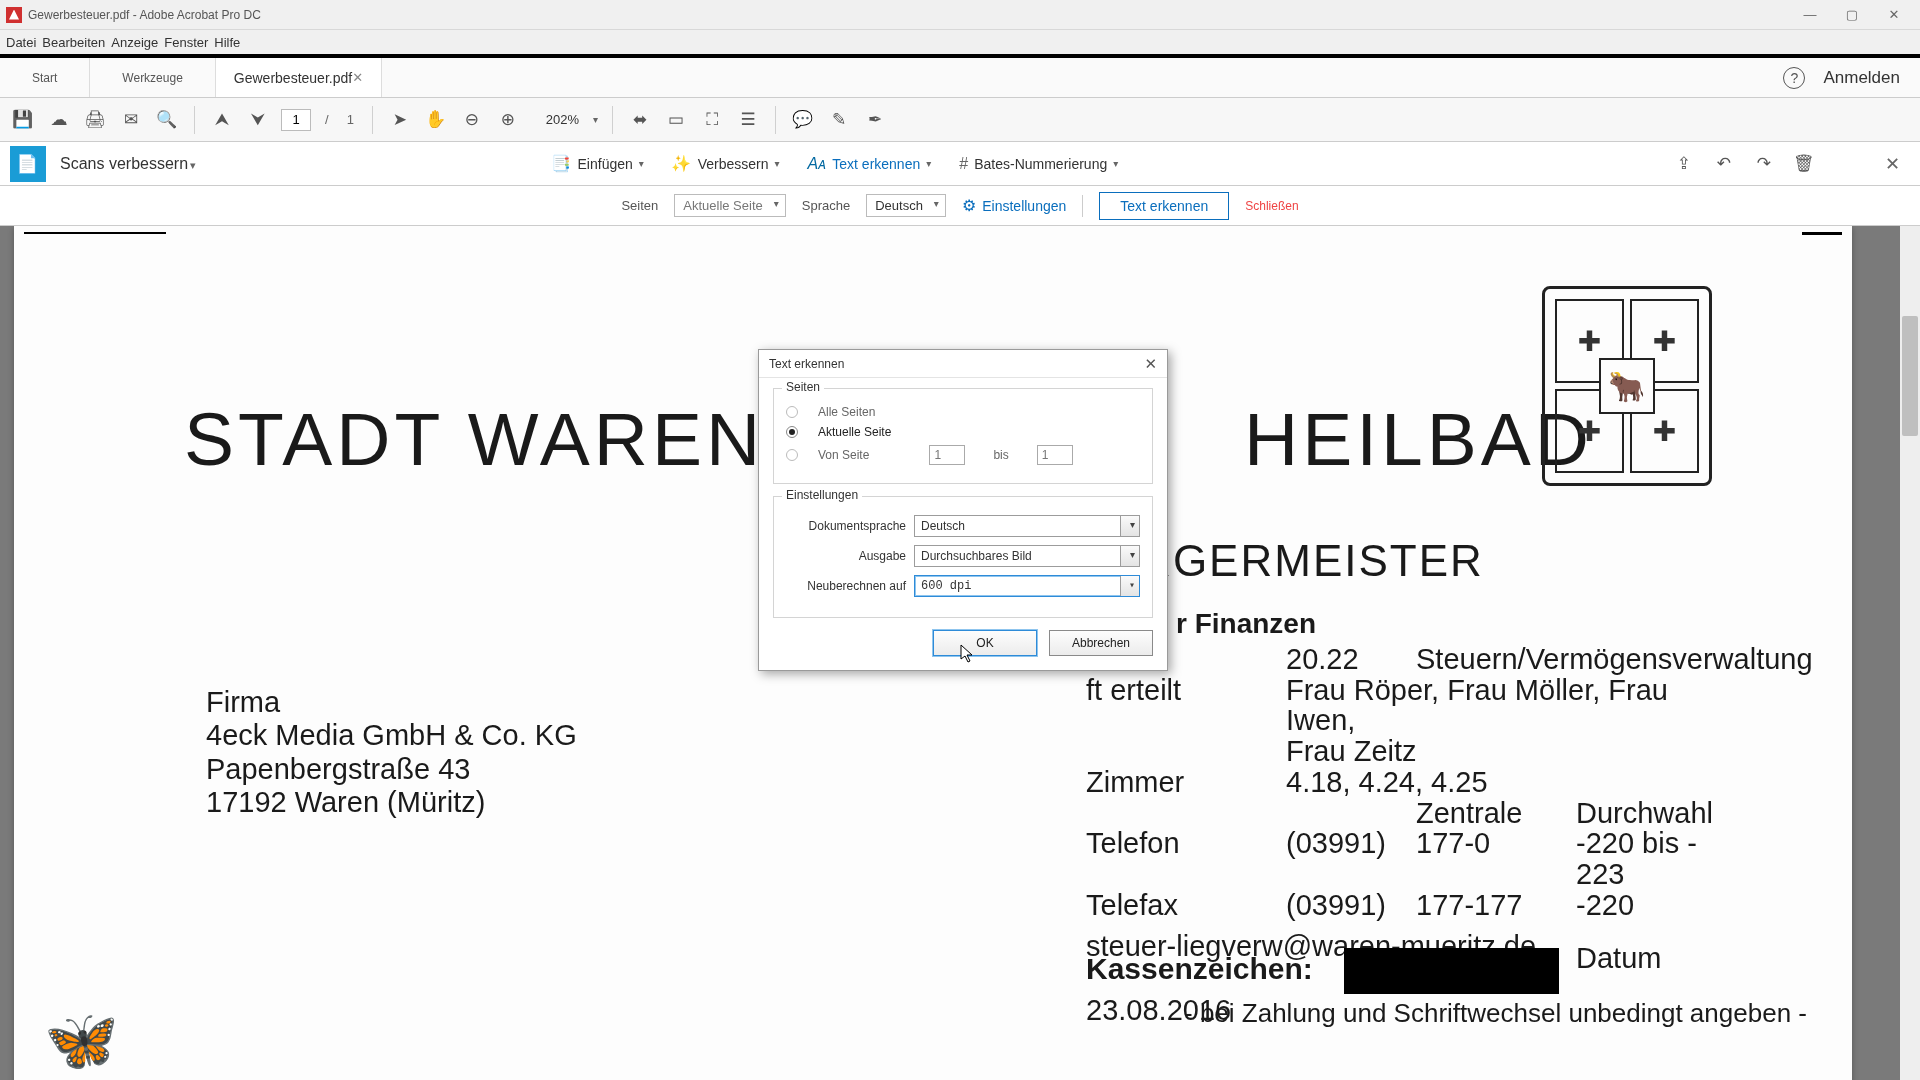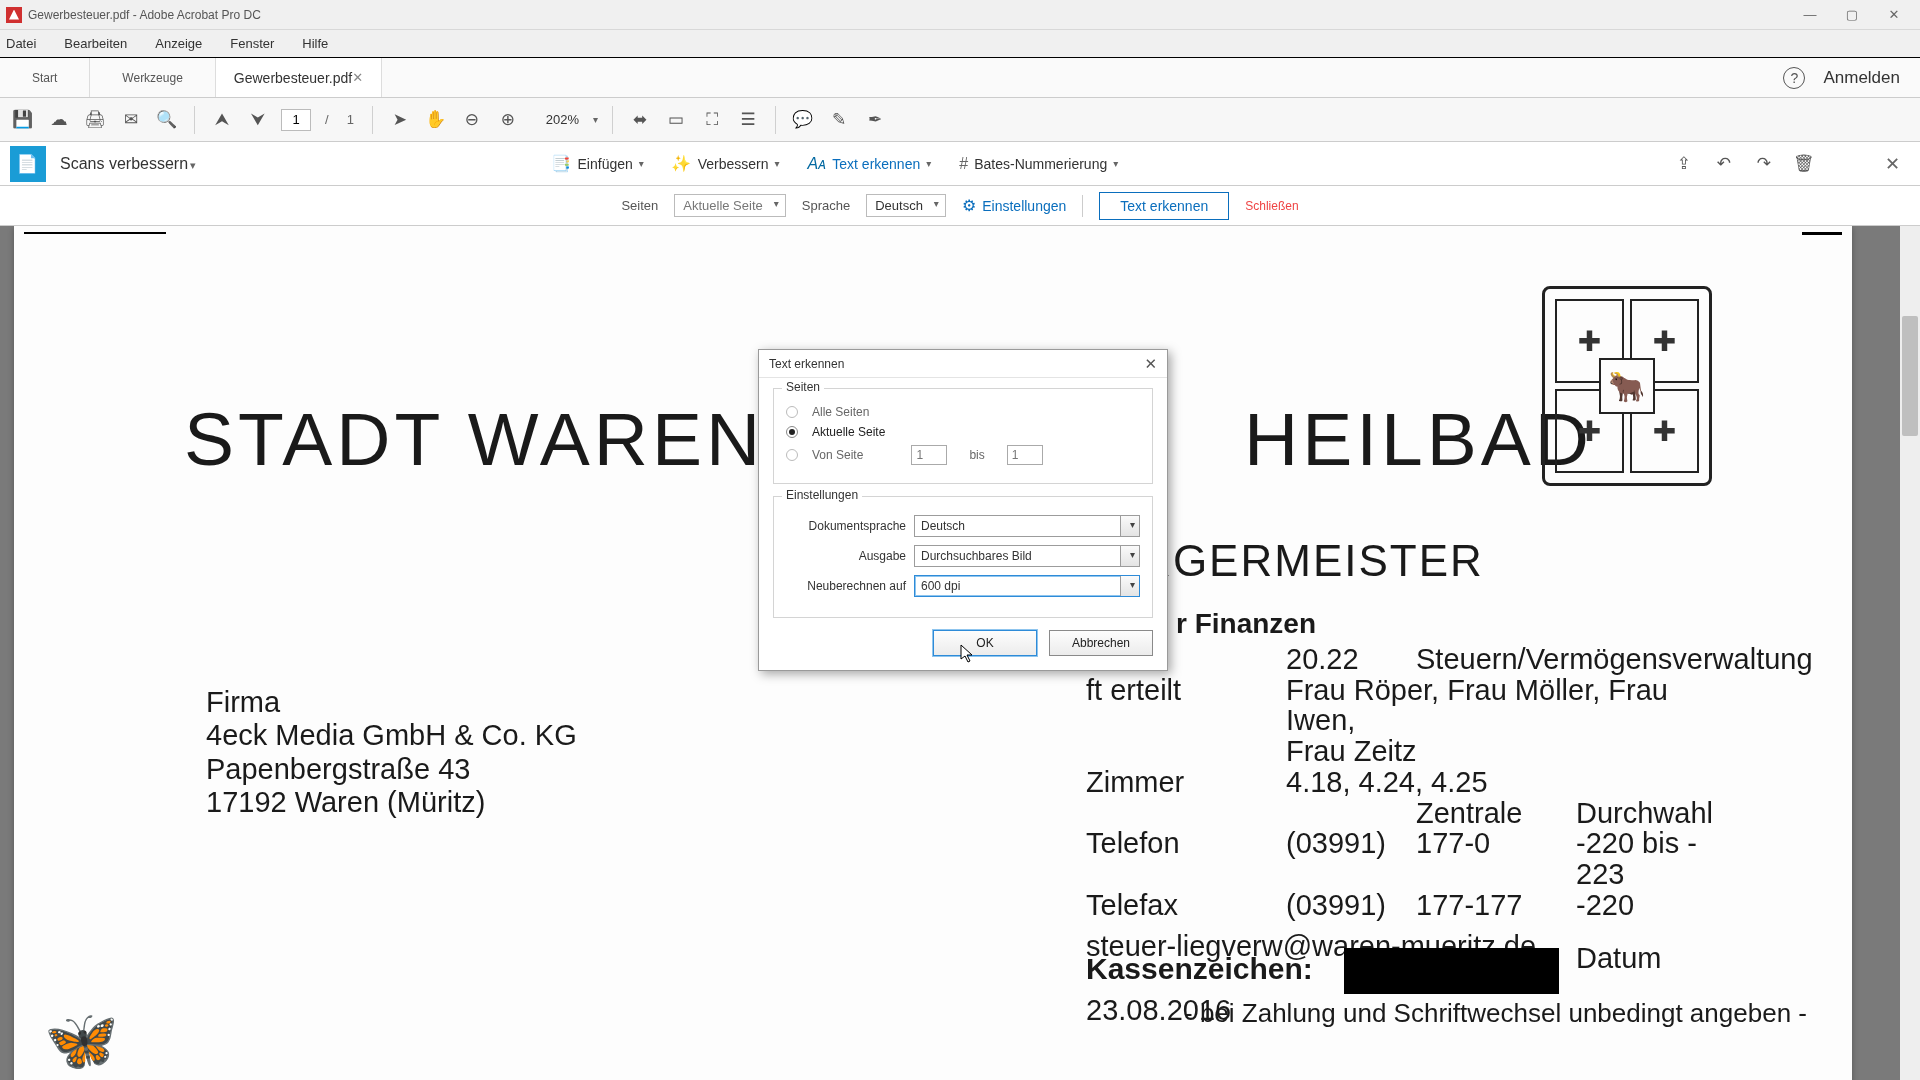--- a/index.html
+++ b/index.html
@@ -7,21 +7,21 @@
 
 
 .titlebar { height: 30px; background: #f0f0f0; display: flex; align-items: center; padding: 0 6px; border-bottom: 1px solid #d8d8d8; }
 .titlebar .app-icon { width: 16px; height: 16px; background: #d03030; margin-right: 6px; position: relative; }
 .titlebar .app-icon::after { content: ""; position: absolute; inset: 3px; background: #fff; clip-path: polygon(50% 0, 100% 100%, 0 100%); }
 .titlebar-title { font-size: 12px; color: #555; flex: 1; }
 .winbtns { display: flex; gap: 2px; }
 .winbtn { width: 40px; height: 24px; display: flex; align-items: center; justify-content: center; color: #666; font-size: 13px; }
 
 
-.menubar { height: 28px; background: #f0f0f0; display: flex; align-items: center; padding: 0 6px; gap: 28px; font-size: 13px; color: #333; border-bottom: 1px solid #000000; }
+.menubar { height: 28px; background: #f0f0f0; display: flex; align-items: center; padding: 0 6px; gap: 6px; font-size: 13px; color: #333; border-bottom: 4px solid #000000; }
 .menubar span { cursor: default; }
 
 
 .doctabs { height: 40px; background: #fafafa; display: flex; align-items: stretch; border-bottom: 1px solid #ccc; }
 .doctabs .maintab { padding: 0 32px; display: flex; align-items: center; font-size: 12px; color: #555; border-right: 1px solid #ddd; }
 .doctabs .filetab { padding: 0 18px; display: flex; align-items: center; font-size: 14px; color: #333; border-right: 1px solid #ddd; background: #fff; }
 .doctabs .filetab .close-x { color: #888; font-size: 13px; }
 .doctabs-spacer { flex: 1; }
 .doctabs .right { display: flex; align-items: center; gap: 18px; padding: 0 20px; }
 .help-icon { width: 22px; height: 22px; border: 1.5px solid #555; border-radius: 50%; display: flex; align-items: center; justify-content: center; font-size: 14px; color: #555; }
@@ -92,34 +92,34 @@
 .vscroll { position: absolute; right: 0; top: 0; width: 20px; height: 100%; background: #eee; }
 .vscroll .thumb { position: absolute; top: 90px; left: 2px; width: 16px; height: 120px; background: #bfbfbf; border-radius: 2px; }
 
 
 .modal { position: absolute; left: 758px; top: 349px; width: 410px; background: #fff; border: 1px solid #9a9a9a; box-shadow: 3px 3px 10px rgba(0,0,0,0.35); font-size: 12px; color: #333; }
 .modal .m-title { height: 28px; display: flex; align-items: center; padding: 0 10px; font-size: 12px; border-bottom: 1px solid #e4e4e4; }
 .modal .m-title .mx { margin-left: auto; font-size: 15px; color: #555; }
 .modal .m-body { padding: 10px 14px 14px; }
 .fieldset { border: 1px solid #d4d4d4; padding: 10px 12px 12px; margin-bottom: 12px; position: relative; }
 .fieldset .legend { position: absolute; top: -9px; left: 8px; background: #fff; padding: 0 4px; font-size: 12px; color: #333; }
-.radio-row { display: flex; align-items: center; gap: 14px; margin: 6px 0; font-size: 12px; color: #666; }
+.radio-row { display: flex; align-items: center; gap: 20px; margin: 6px 0; font-size: 12px; color: #666; }
 .radio-row.enabled { color: #222; }
 .radio { width: 12px; height: 12px; border: 1px solid #888; border-radius: 50%; display: inline-flex; align-items: center; justify-content: center; }
 .radio.checked::after { content: ""; width: 6px; height: 6px; background: #222; border-radius: 50%; }
 .radio.disabled { border-color: #bbb; }
 .num-in { width: 36px; height: 20px; border: 1px solid #aaa; font-size: 12px; padding: 0 4px; color: #777; }
 .bis { margin: 0 8px; font-size: 12px; color: #666; }
 
 .settings .row { display: flex; align-items: center; margin: 8px 0; }
 .settings .row label { width: 120px; text-align: right; margin-right: 8px; font-size: 12px; color: #333; }
 .settings .row .sel2 { flex: 1; border: 1px solid #9c9c9c; height: 22px; padding: 0 20px 0 6px; font-size: 12px; position: relative; display: flex; align-items: center; background: #fff; }
 .settings .row .sel2::after { content: ""; position: absolute; right: 0; top: 0; width: 18px; height: 100%; border-left: 1px solid #9c9c9c; background: linear-gradient(#fafafa,#e4e4e4); }
 .settings .row .sel2::before { content: "▾"; position: absolute; right: 4px; top: 3px; font-size: 10px; color: #444; z-index: 1; }
-.settings .row .sel2.focus { border-color: #2e8bd8; box-shadow: 0 0 0 1px #8fc5ee inset; }
+.settings .row .sel2.focus { border-color: #2e8bd8; box-shadow: 0 0 0 1px #8fc5ee inset; font-family: Liberation Mono, monospace; }
 
 .m-buttons { display: flex; justify-content: flex-end; gap: 12px; margin-top: 10px; }
 .m-buttons button { width: 104px; height: 26px; border: 1px solid #8a8a8a; background: linear-gradient(#fdfdfd,#ececec); font-size: 12px; color: #222; }
 .m-buttons button.default { border-color: #2e8bd8; box-shadow: 0 0 0 1px #8fc5ee; }
 
 .cursor { position: absolute; left: 960px; top: 644px; width: 14px; height: 20px; pointer-events: none; }
 .cursor svg { width: 100%; height: 100%; }
 </style>
 </head>
 <body>

